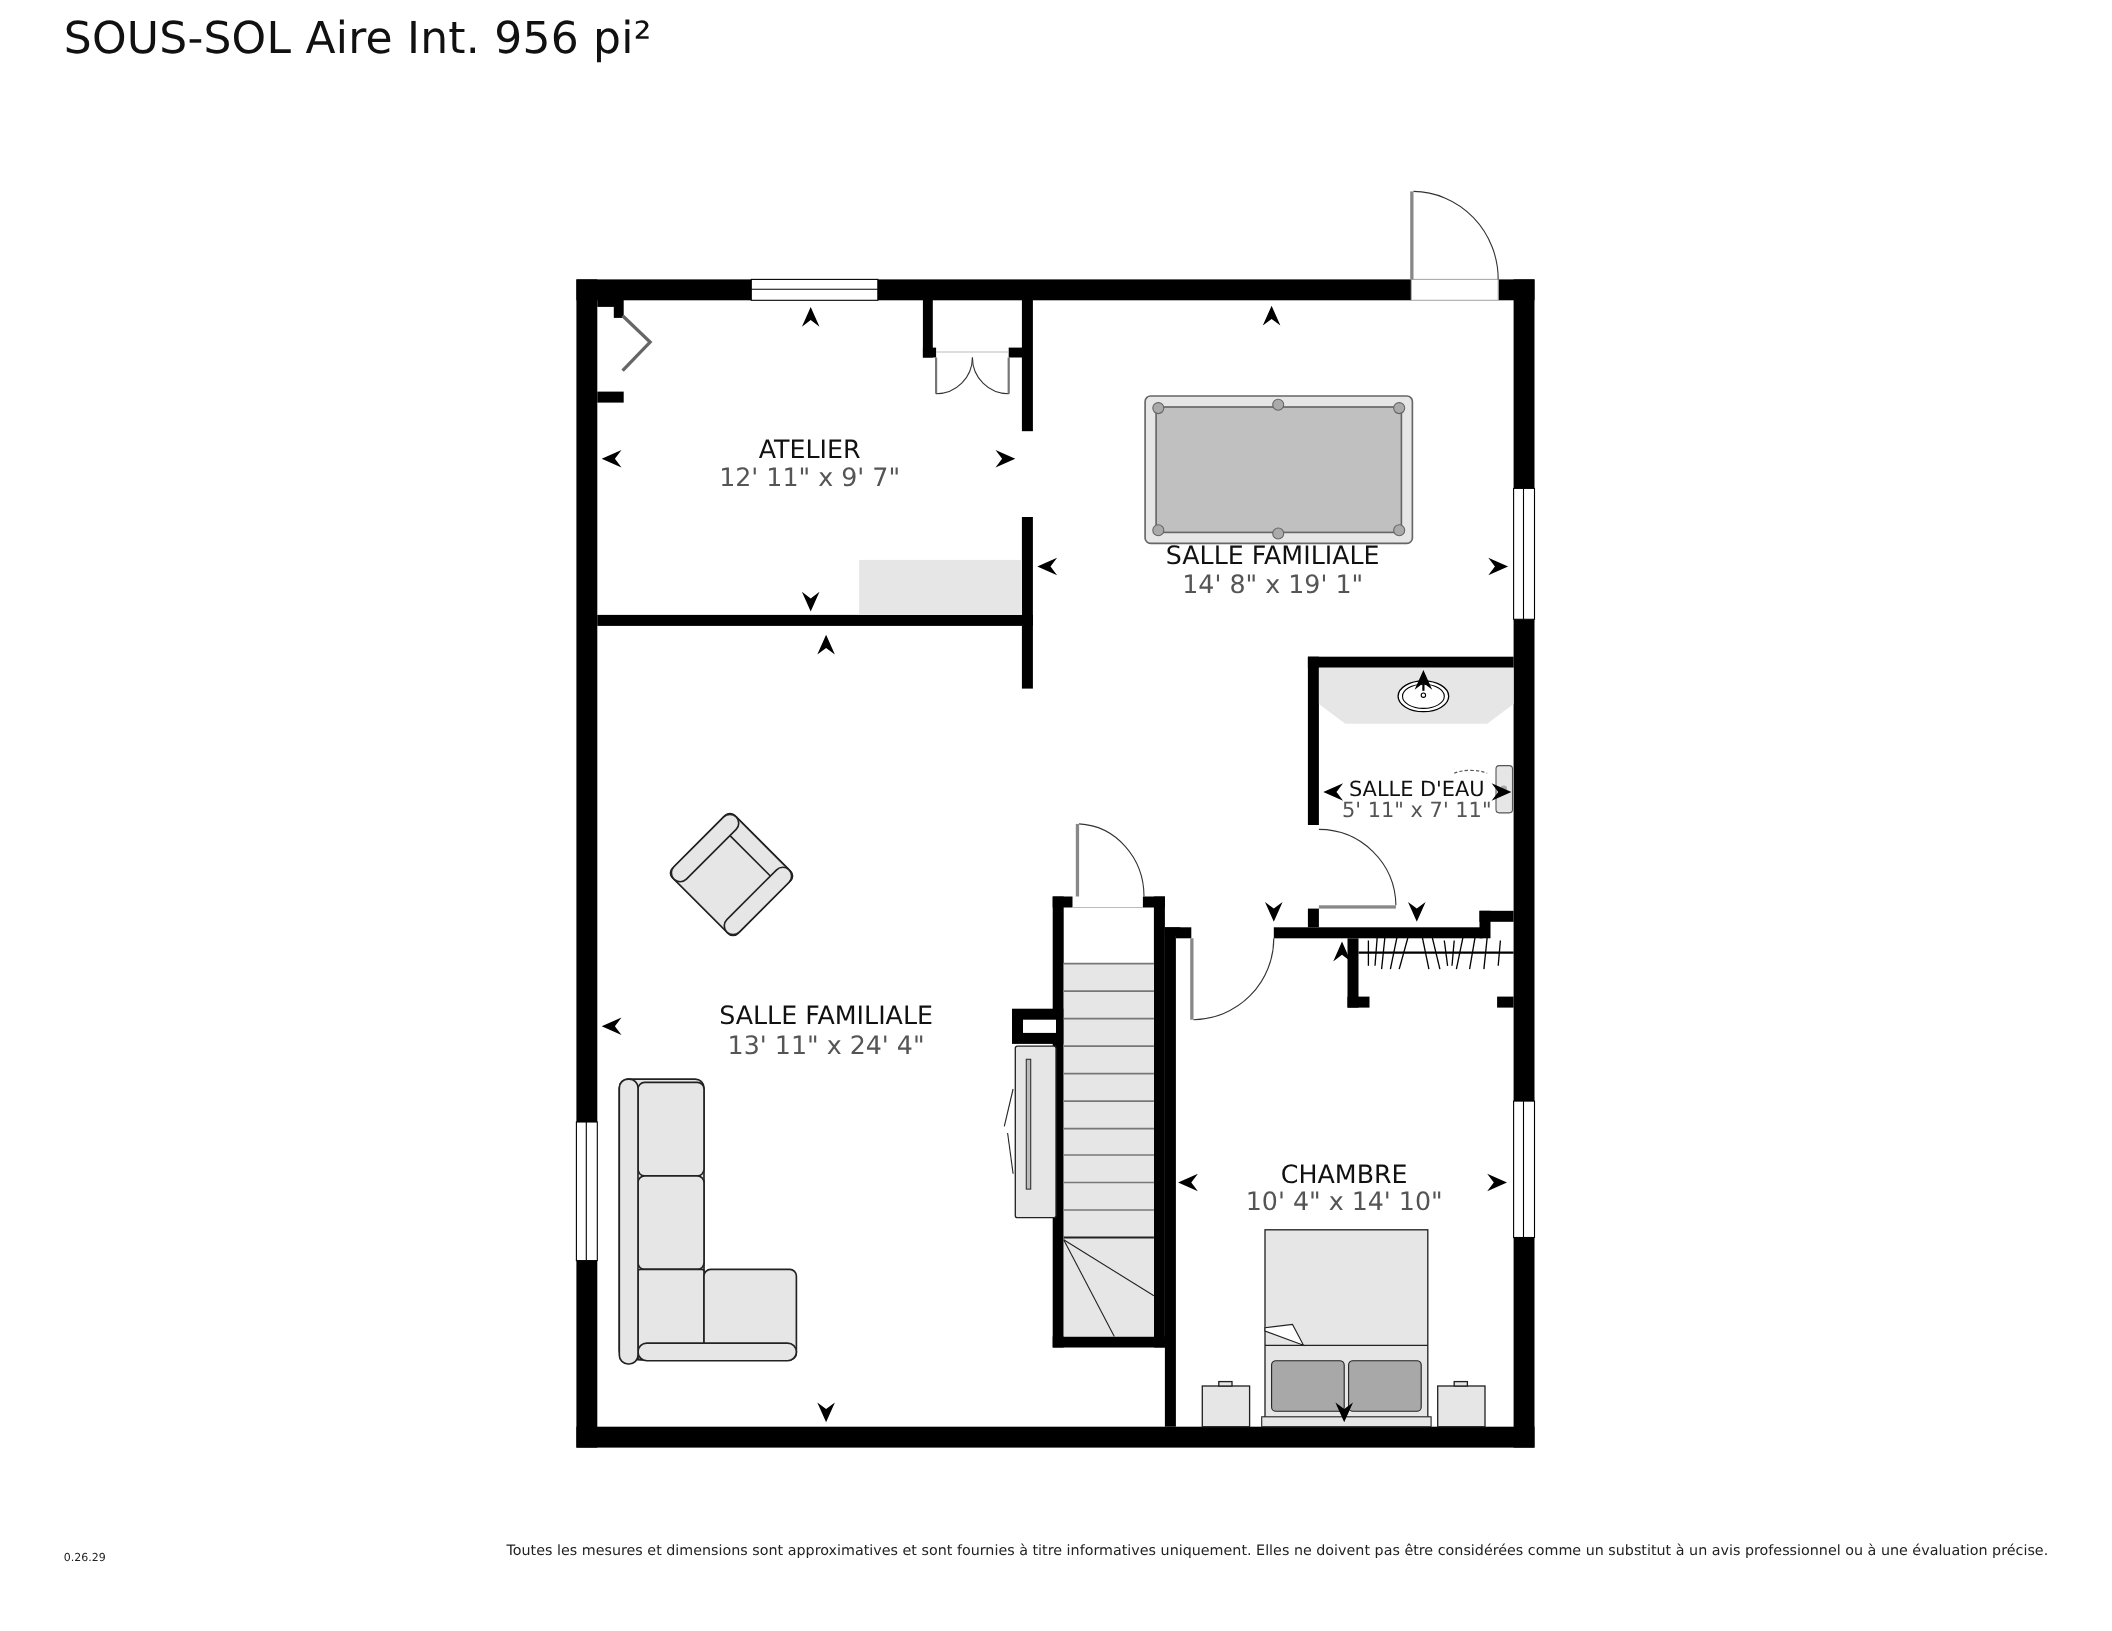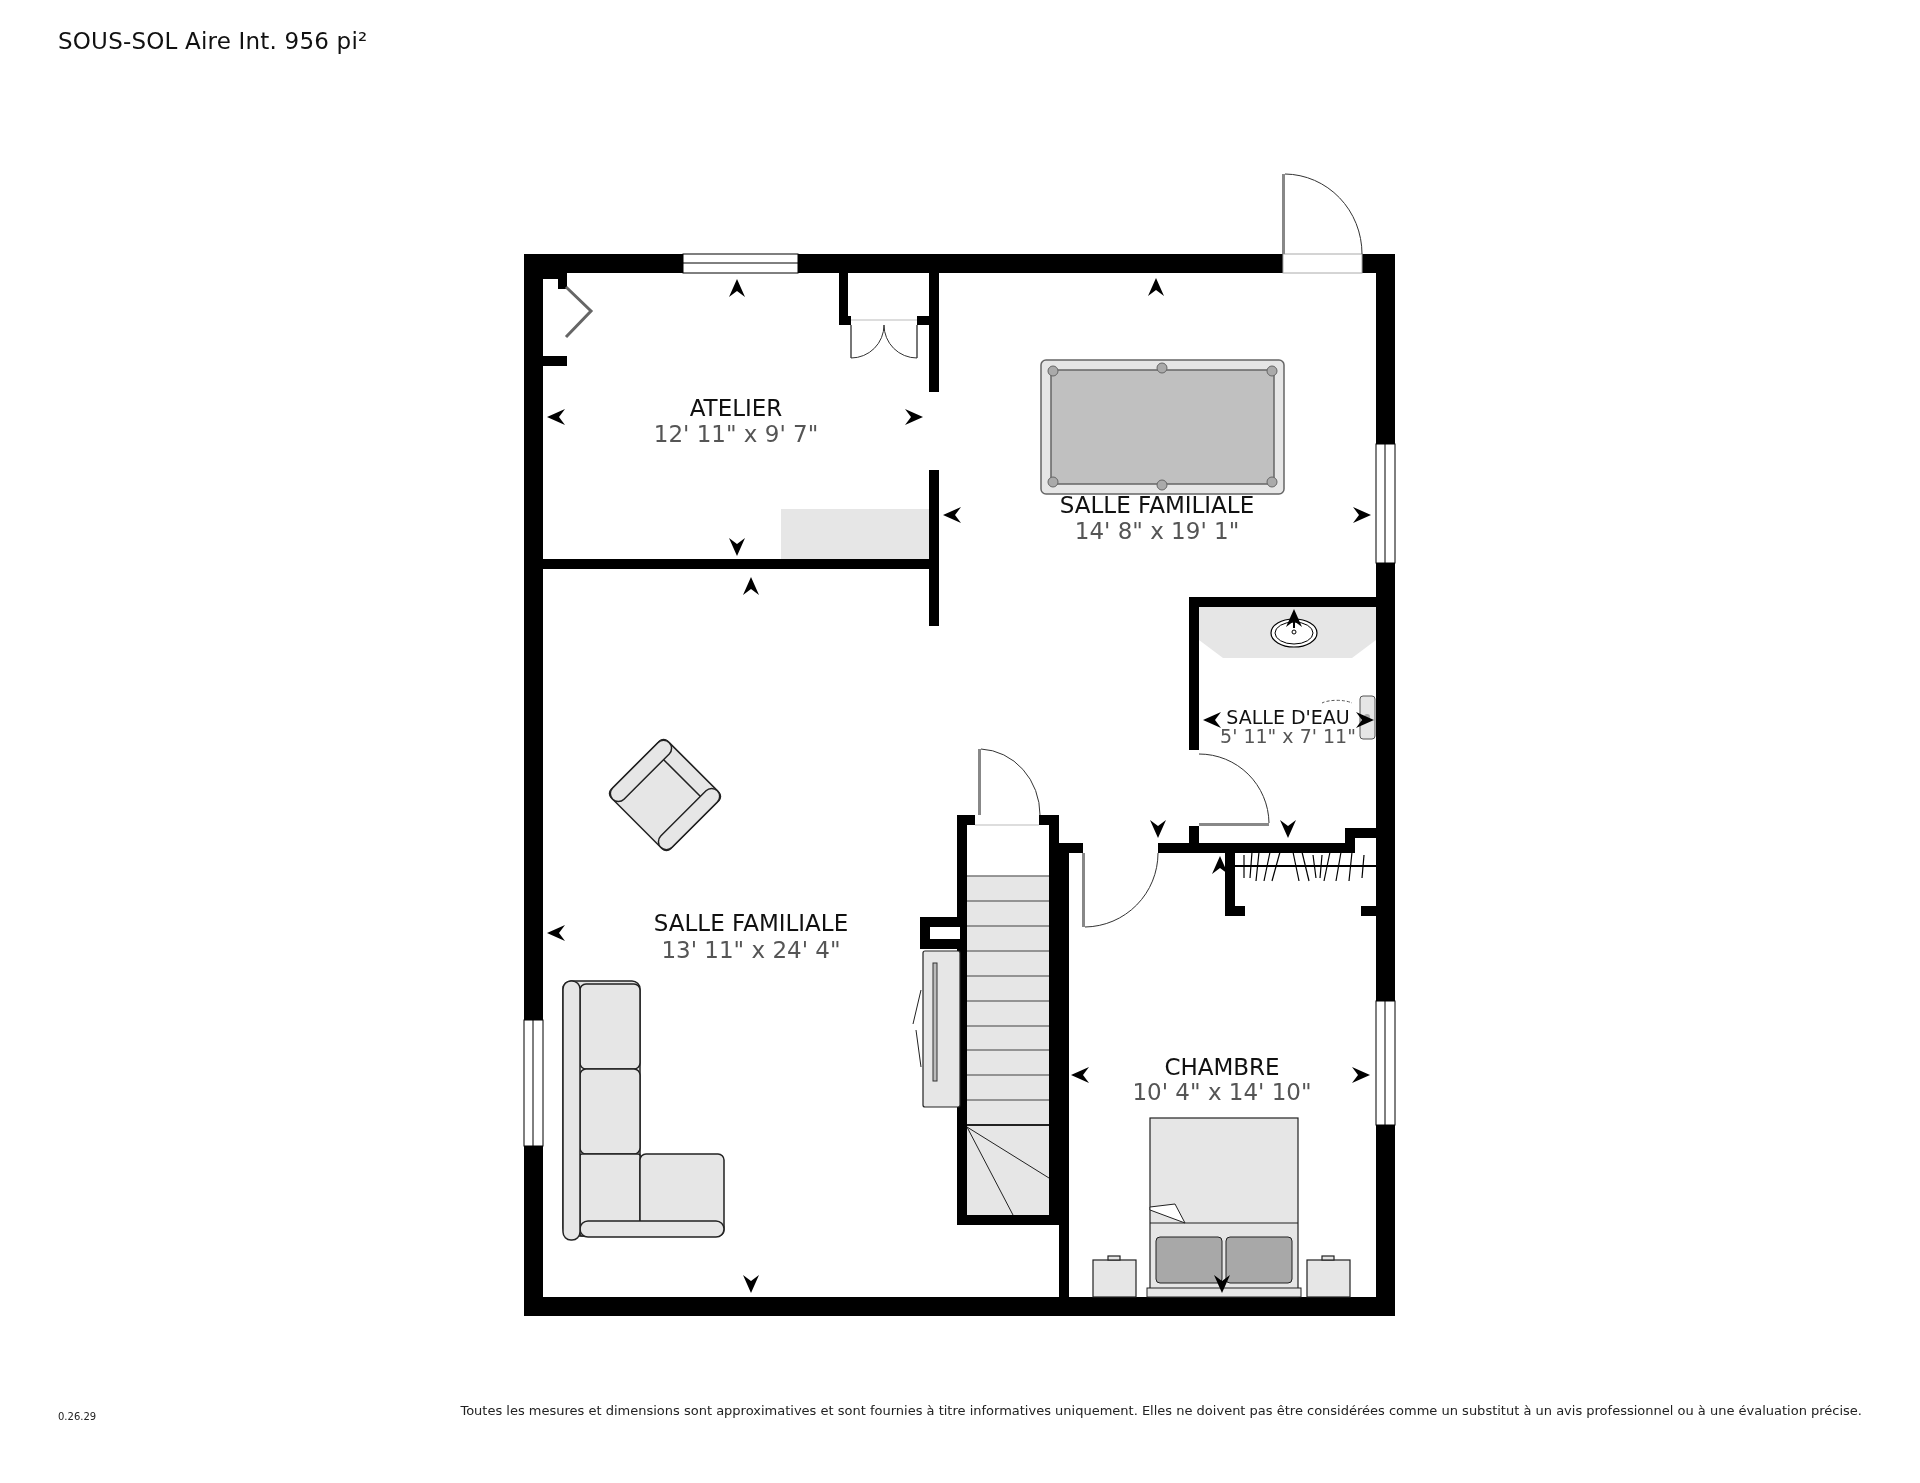--- a/index.html
+++ b/index.html
@@ -1,17 +1,17 @@
 <!DOCTYPE html>
 <html><head>
 <meta charset="utf-8">
 <style>
   html, body { margin: 0; padding: 0; background: #ffffff; }
   body { width: 1920px; height: 1483px; position: relative; overflow: hidden; font-family: "DejaVu Sans", sans-serif; }
-  .title { position: absolute; left: 58px; top: 28px; font-size: 23px; color: #111; letter-spacing: 0.2px; }
+  .title { position: absolute; left: 58px; top: 12px; font-size: 40px; color: #111; letter-spacing: 0.2px; }
   .footer-version { position: absolute; left: 58px; top: 1411px; font-size: 10px; color: #222; }
   .footer-disclaimer { position: absolute; right: 58px; top: 1403px; font-size: 13px; color: #222; white-space: nowrap; margin-left: 23px; }
   svg.plan { position: absolute; left: 0; top: 0; }
   .room-name { font-family: "DejaVu Sans", sans-serif; font-size: 23px; fill: #111; }
   .room-dim { font-family: "DejaVu Sans", sans-serif; font-size: 23px; fill: #555; }
 </style>
 </head>
 <body>
 
 <div class="title">SOUS-SOL Aire Int. 956 pi²</div>

